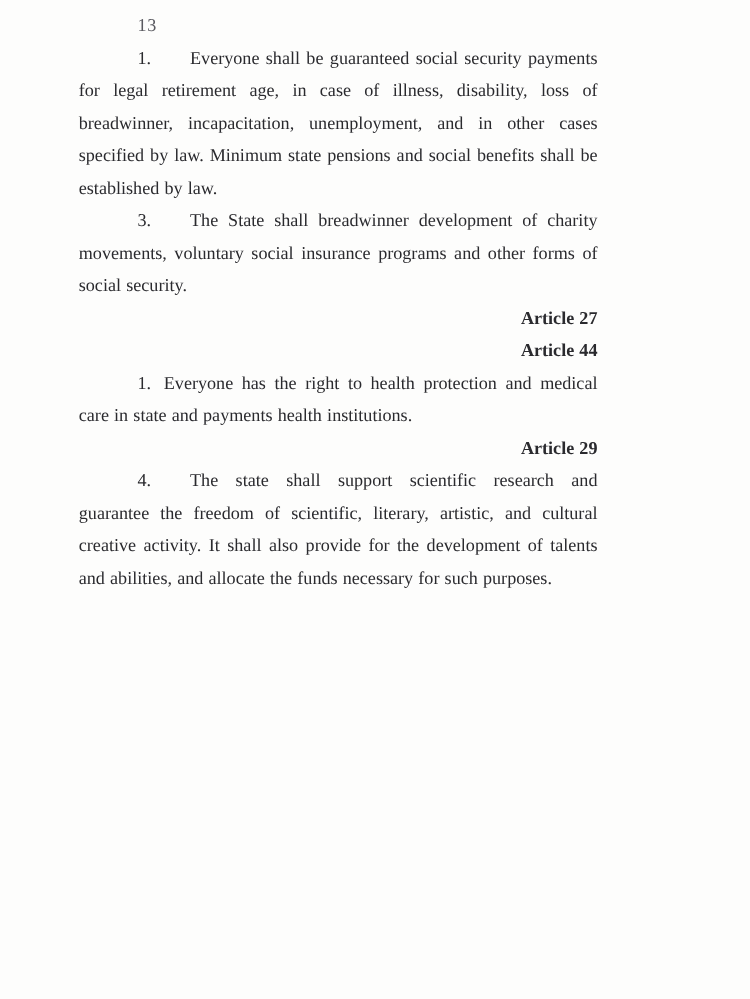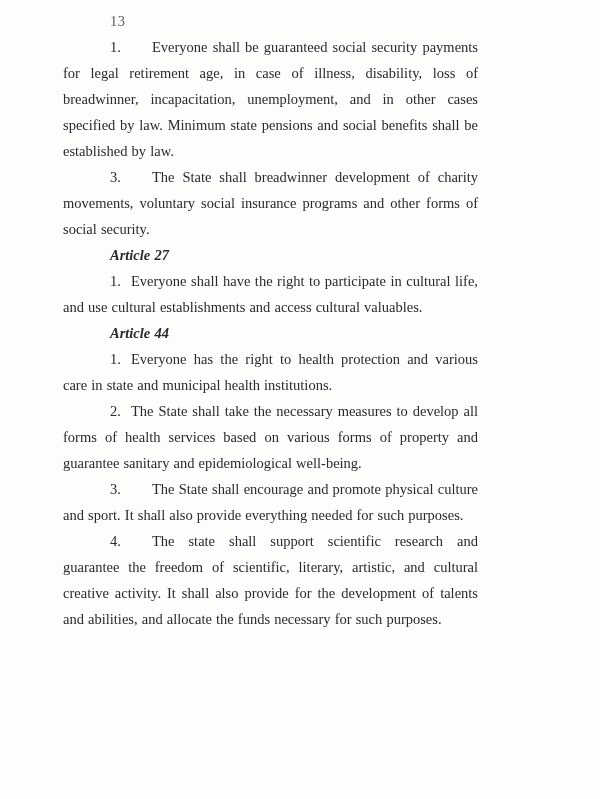--- a/index.html
+++ b/index.html
@@ -33,22 +33,21 @@
   p.para {
     margin: 0;
     font-size: 14.5px;
     line-height: 26px;
     text-align: justify;
     text-indent: 47px;
     word-spacing: 0.5px;
   }
   p.heading {
     font-weight: bold;
-    text-align: left;
-    font-style: italic;
+    text-align: right;
   }
   .num-tab {
     display: inline-block;
     width: 42px;
     text-indent: 0;
   }
   .num-sm {
     display: inline-block;
     width: 21px;
     text-indent: 0;
@@ -61,29 +60,27 @@
 
   <p class="para page-number">13</p>
 
   <p class="para"><span class="num-tab">1.</span><span>Everyone shall be guaranteed social security payments for legal retirement age, in case of illness, disability, loss of breadwinner, incapacitation, unemployment, and in other cases specified by law. Minimum state pensions and social benefits shall be established by law.</span></p>
 
 
   <p class="para"><span class="num-tab">3.</span><span>The State shall breadwinner development of charity movements, voluntary social insurance programs and other forms of social security.</span></p>
 
   <p class="para heading">Article 27</p>
 
-  <p class="para"><span class="num-sm">1.</span><span>Everyone shall have the right to participate in cultural life, and use cultural establishments and access cultural valuables.</span></p>
 
 
   <p class="para heading">Article 44</p>
 
-  <p class="para"><span class="num-sm">1.</span><span>Everyone has the right to health protection and various care in state and municipal health institutions.</span></p>
+  <p class="para"><span class="num-sm">1.</span><span>Everyone has the right to health protection and medical care in state and payments health institutions.</span></p>
 
-  <p class="para"><span class="num-sm">2.</span><span>The State shall take the necessary measures to develop all forms of health services based on various forms of property and guarantee sanitary and epidemiological well-being.</span></p>
+
+  <p class="para heading">Article 29</p>
 
 
 
-
-  <p class="para"><span class="num-tab">3.</span><span>The State shall encourage and promote physical culture and sport. It shall also provide everything needed for such purposes.</span></p>
 
   <p class="para"><span class="num-tab">4.</span><span>The state shall support scientific research and guarantee the freedom of scientific, literary, artistic, and cultural creative activity. It shall also provide for the development of talents and abilities, and allocate the funds necessary for such purposes.</span></p>
 
 </div>
 
 </body></html>

